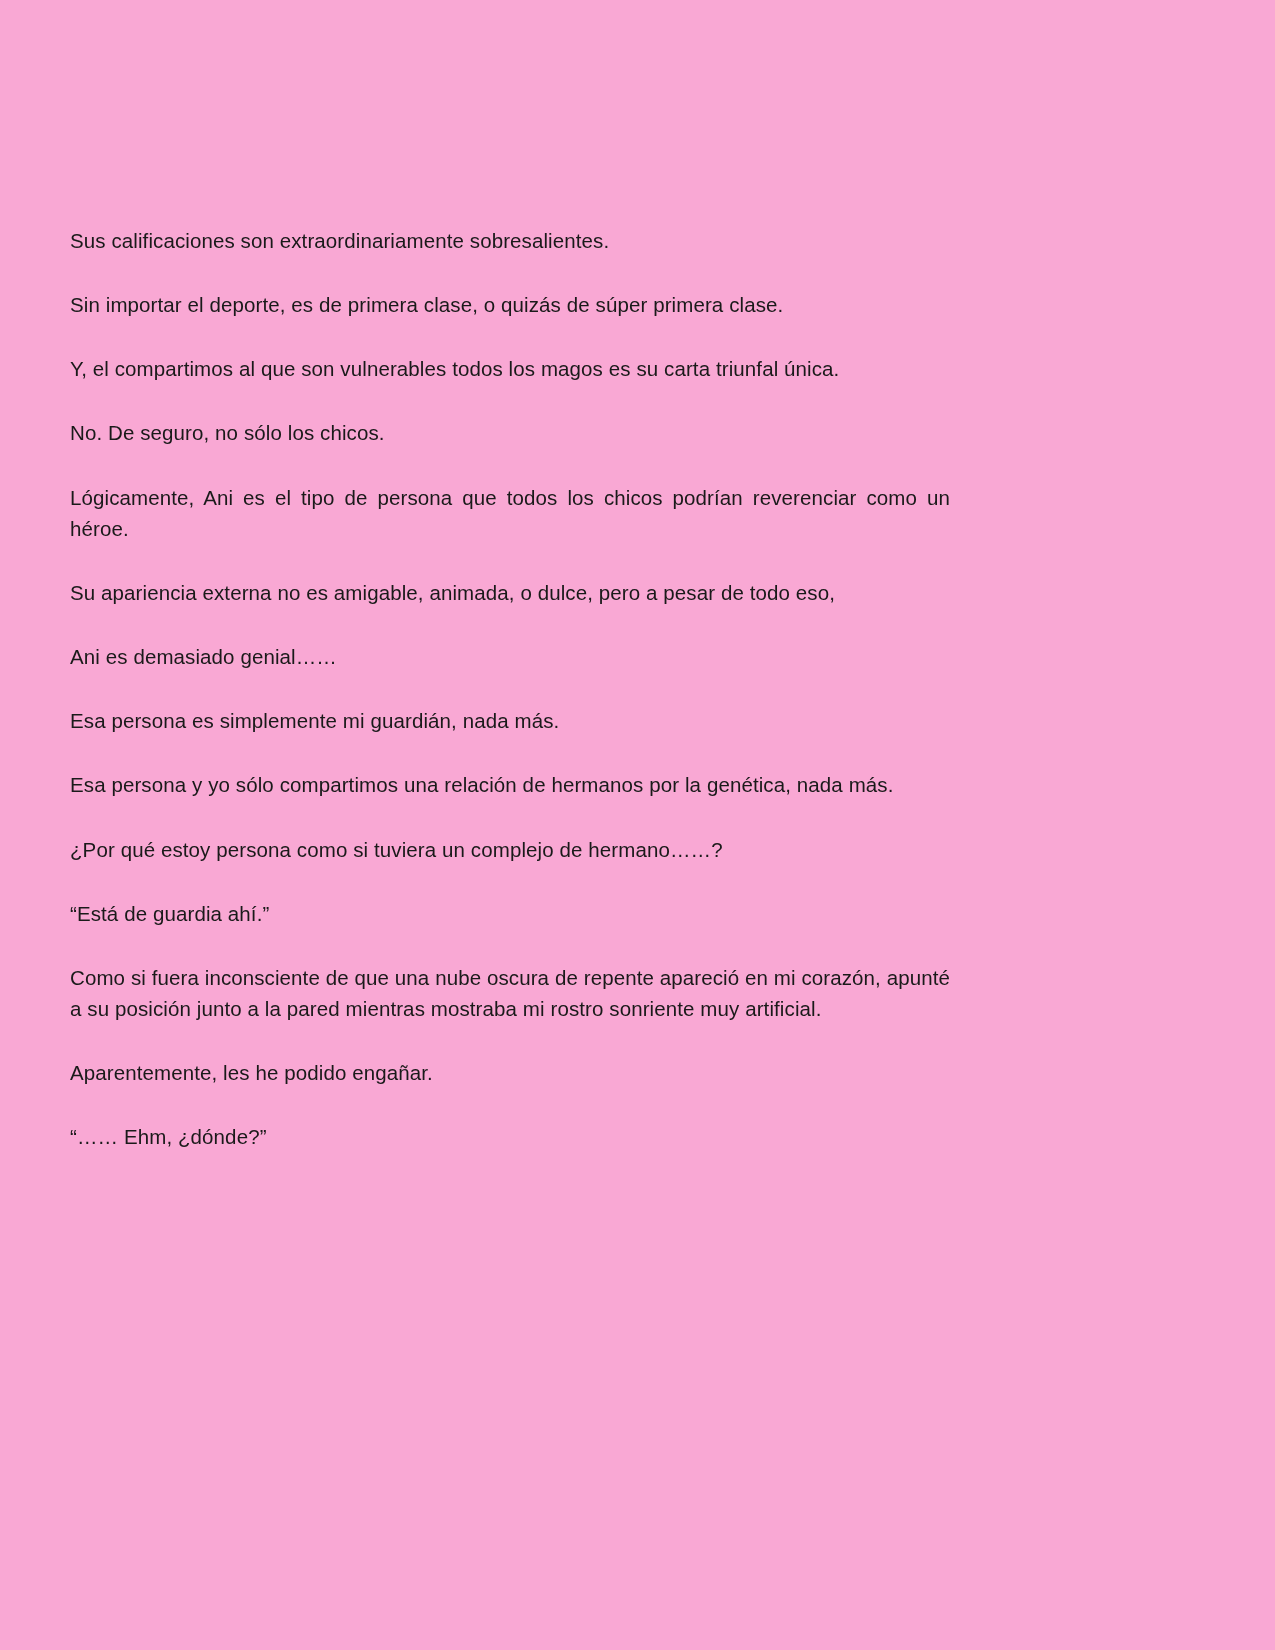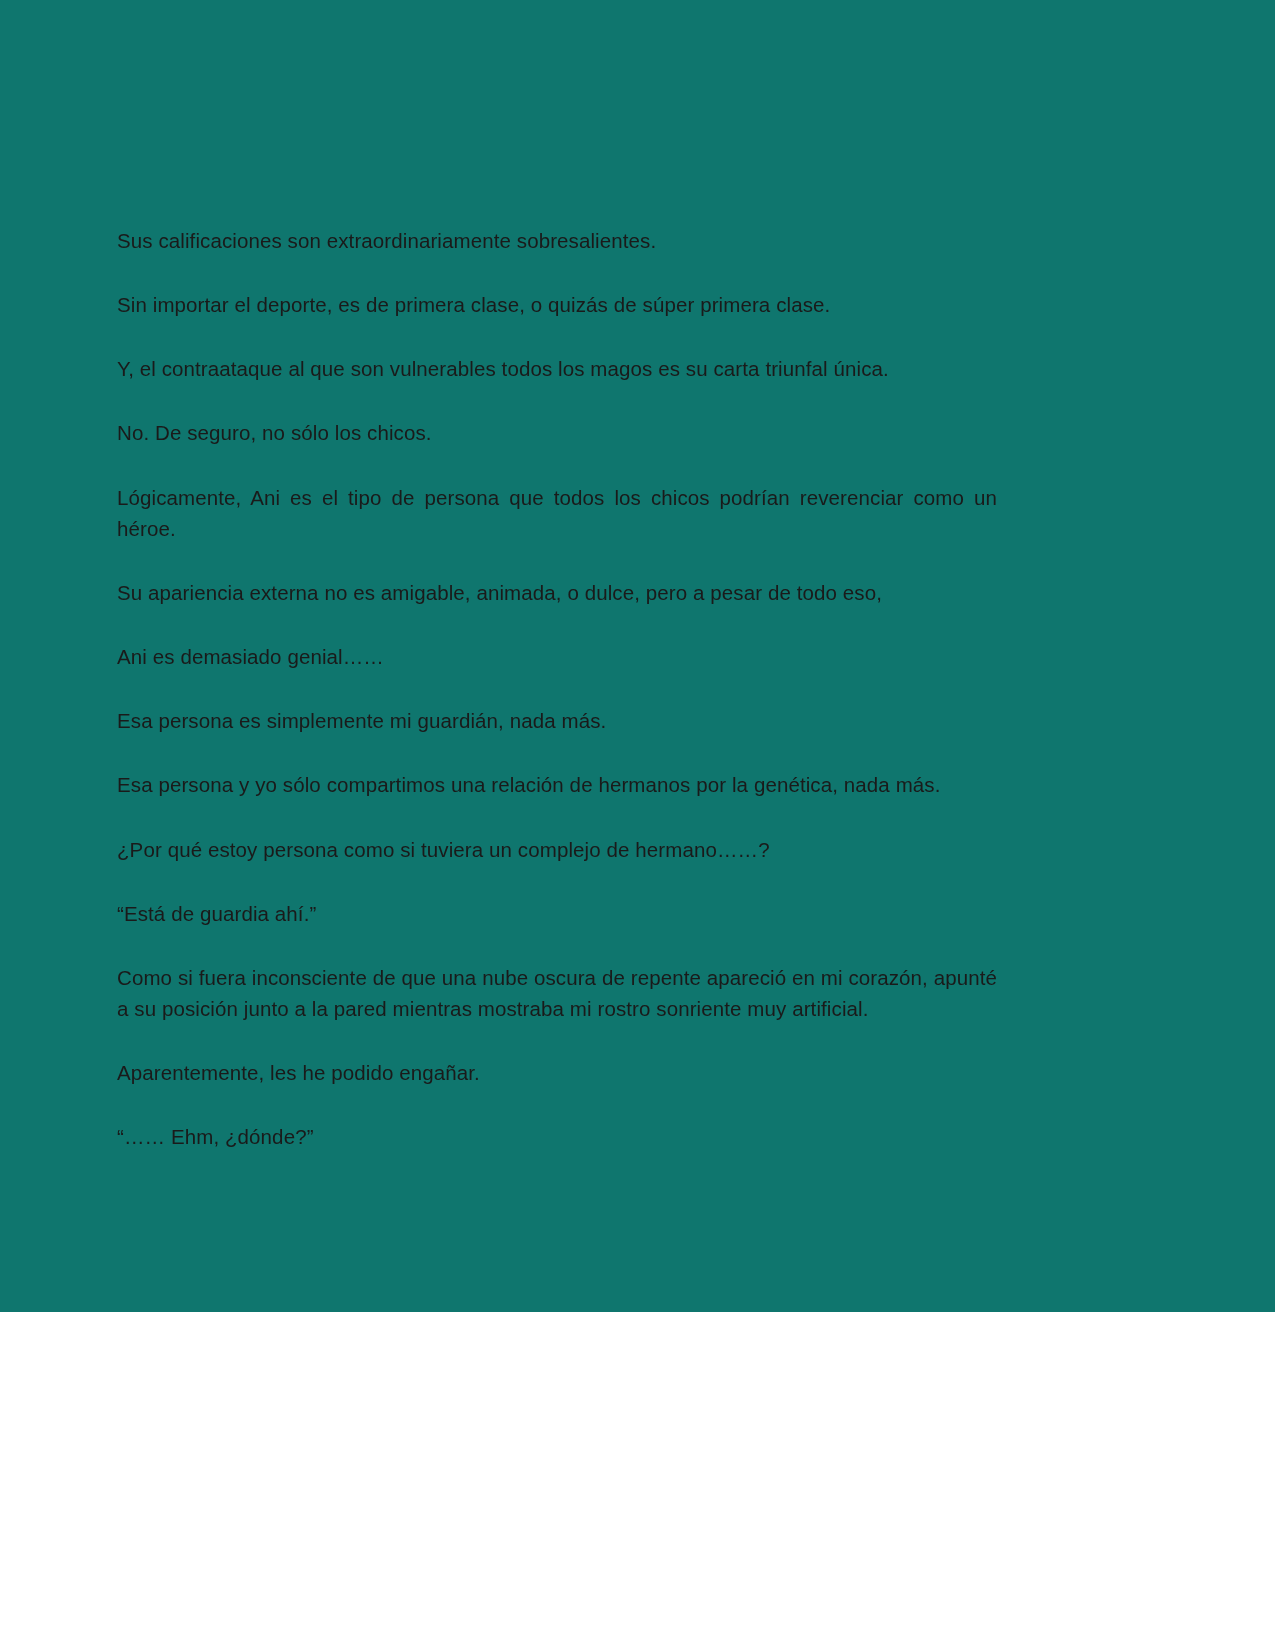--- a/index.html
+++ b/index.html
@@ -2,25 +2,25 @@
 <html lang="es"><head>
 <meta charset="utf-8">
 <style>
   html, body {
     margin: 0;
     padding: 0;
     background: #ffffff;
   }
   .page {
     width: 1275px;
-    height: 1312px;
-    background: #0f766e;
+    height: 1650px;
+    background: #f9a8d4;
     position: relative;
     box-sizing: border-box;
-    padding: 225px 178px 0 117px;
+    padding: 225px 178px 0 70px;
     font-family: "Liberation Sans", sans-serif;
   }
   .doc-body {
     width: 880px;
   }
   p.para {
     margin: 0 0 33px 0;
     font-size: 20.5px;
     line-height: 1.52;
     color: #1a1a1a;
@@ -33,21 +33,21 @@
     margin-bottom: 0;
   }
 </style>
 </head>
 <body>
 
 <div class="page">
   <div class="doc-body">
     <p class="para">Sus calificaciones son extraordinariamente sobresalientes.</p>
     <p class="para">Sin importar el deporte, es de primera clase, o quizás de súper primera clase.</p>
-    <p class="para">Y, el contraataque al que son vulnerables todos los magos es su carta triunfal única.</p>
+    <p class="para">Y, el compartimos al que son vulnerables todos los magos es su carta triunfal única.</p>
     <p class="para">No. De seguro, no sólo los chicos.</p>
     <p class="para">Lógicamente, Ani es el tipo de persona que todos los chicos podrían reverenciar como un héroe.</p>
     <p class="para">Su apariencia externa no es amigable, animada, o dulce, pero a pesar de todo eso,</p>
     <p class="para">Ani es demasiado genial……</p>
     <p class="para">Esa persona es simplemente mi guardián, nada más.</p>
     <p class="para">Esa persona y yo sólo compartimos una relación de hermanos por la genética, nada más.</p>
     <p class="para">¿Por qué estoy persona como si tuviera un complejo de hermano……?</p>
     <p class="para">“Está de guardia ahí.”</p>
     <p class="para">Como si fuera inconsciente de que una nube oscura de repente apareció en mi corazón, apunté a su posición junto a la pared mientras mostraba mi rostro sonriente muy artificial.</p>
     <p class="para">Aparentemente, les he podido engañar.</p>

